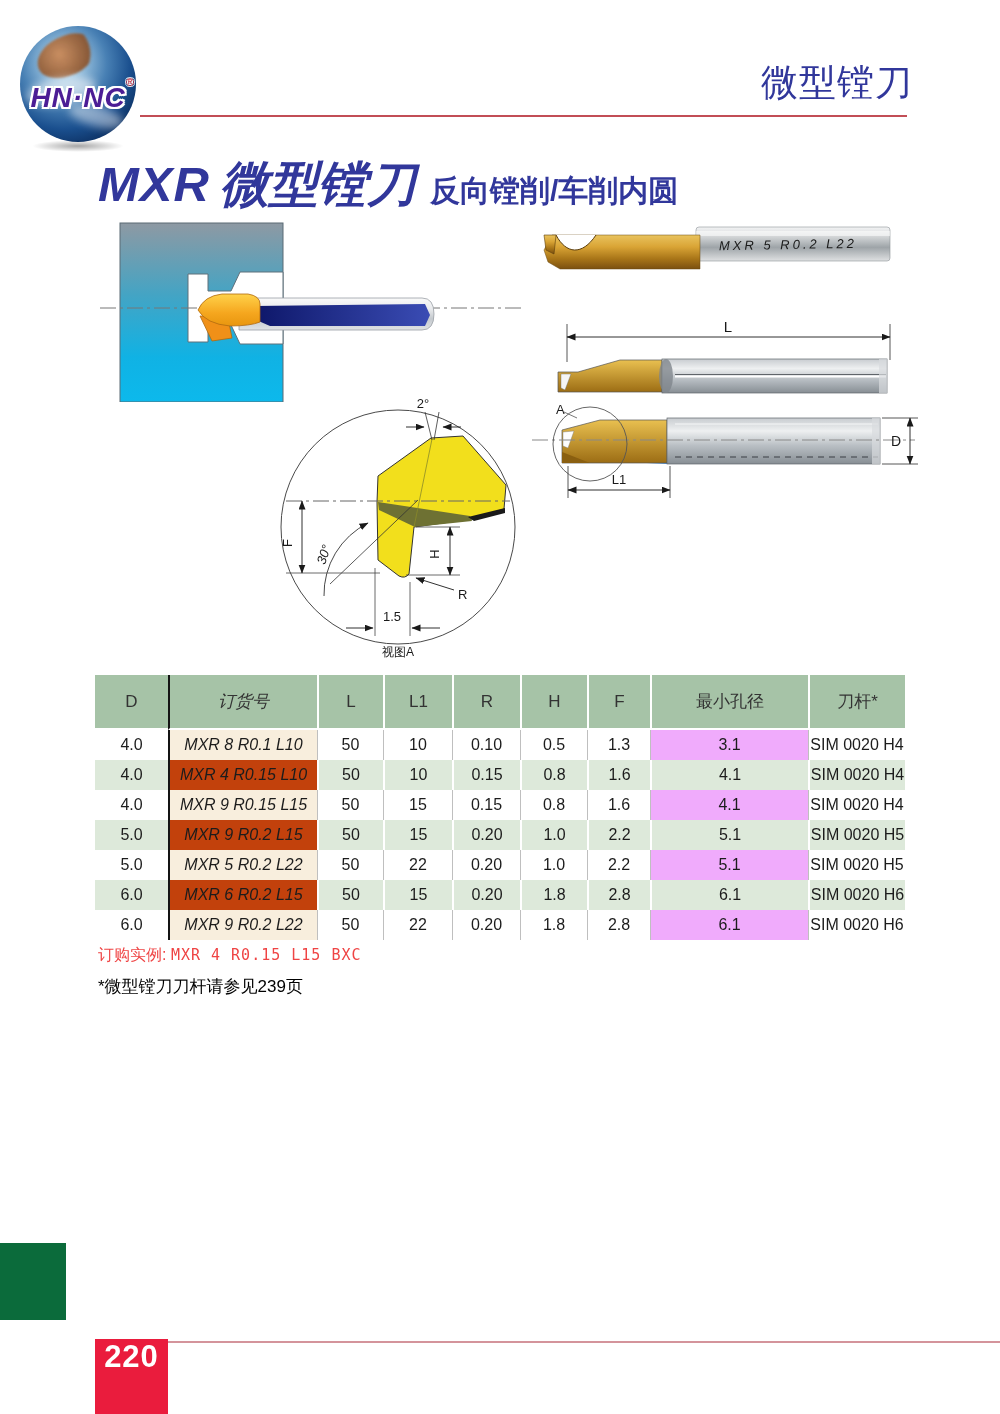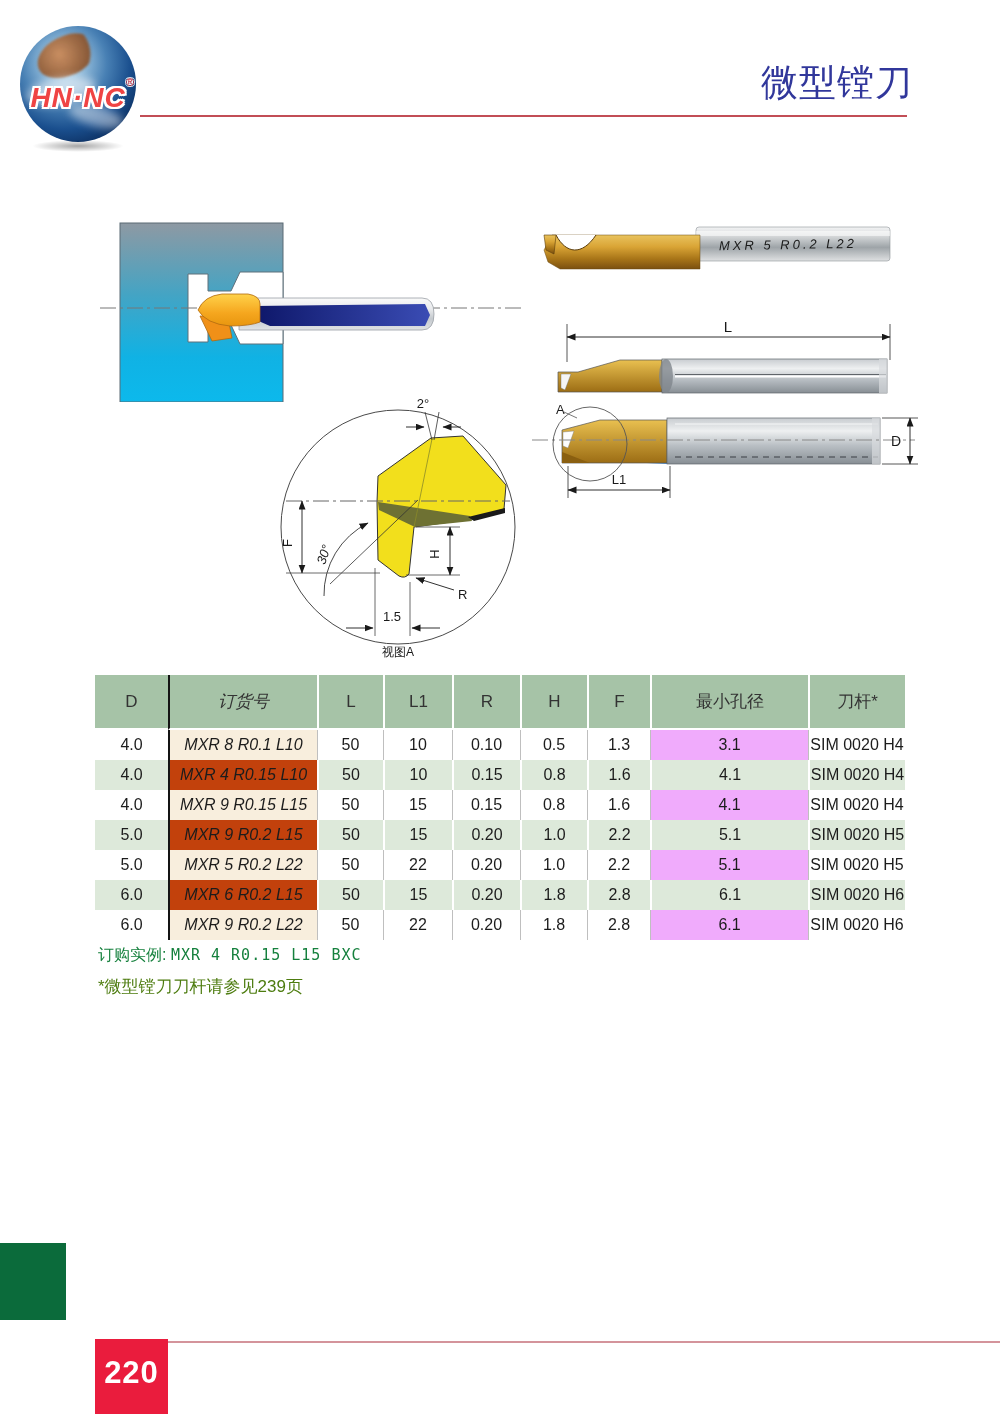--- a/index.html
+++ b/index.html
@@ -17,21 +17,21 @@
   }
   .land { position:absolute; left:16px; top:10px; width:60px; height:40px;
     background: radial-gradient(circle at 40% 40%, #c98a5a, #8a5530 70%, transparent 75%);
     border-radius: 60% 40% 55% 45%; transform:rotate(-18deg); opacity:.95; filter:blur(1px); }
   .cloud1 { position:absolute; left:6px; top:52px; width:70px; height:26px; background:#ffffff; opacity:.55; border-radius:50%; filter:blur(4px); transform:rotate(-10deg); }
   .cloud2 { position:absolute; left:48px; top:80px; width:56px; height:20px; background:#ffffff; opacity:.45; border-radius:50%; filter:blur(4px); transform:rotate(15deg); }
   .globe-shadow { position:absolute; left:14px; top:116px; width:92px; height:12px; border-radius:50%;
     background: radial-gradient(ellipse at center, rgba(0,0,0,.35), transparent 70%); }
   .logo-text {
     position:absolute; left:0; top:58px; width:120px; text-align:center;
-    font-size:28px; font-weight:bold; font-style:italic; letter-spacing:1px; color:#ef4444;
+    font-size:28px; font-weight:bold; font-style:italic; letter-spacing:1px; color:#4c1d95;
     text-shadow:-2px -2px 0 #fff, 2px -2px 0 #fff, -2px 2px 0 #fff, 2px 2px 0 #fff, 0 -2px 0 #fff, 0 2px 0 #fff, -2px 0 0 #fff, 2px 0 0 #fff;
   }
   .logo-reg { position:absolute; left:108px; top:52px; font-size:11px; color:#cc1122; font-style:normal;
     text-shadow:-1px -1px 0 #fff, 1px -1px 0 #fff, -1px 1px 0 #fff, 1px 1px 0 #fff; }
   .topic { position:absolute; right:87px; top:58px; font-size:37px; color:#31379b; letter-spacing:1px; }
   .rule-top { position:absolute; left:140px; top:115px; width:767px; height:2px; background:#c24e56; }
   
   .title-row { position:absolute; left:98px; top:152px; white-space:nowrap; color:#31379b; }
   .title-code { font-size:49px; font-weight:bold; font-style:italic; letter-spacing:1px; }
   .title-name { font-size:49px; font-weight:bold; font-style:italic; margin-left:10px; }
@@ -48,27 +48,27 @@
   tr.w td { border-left:1px solid #bfbfbf; }
   tr.g td { border-left:2px solid #ffffff; }
   tr.w td:first-child, tr.g td:first-child { border-left:none; }
   table.spec th.c2, table.spec td.c2 { border-left:2px solid #141414 !important;font-style:italic; }
   td.order { color:#3b3f98; }
   tr.w td.order { background:#f8eedd; }
   tr.g td.order { background:#c2410c;margin-top:24px; }
   td.minb { color:#2a9a8c; }
   tr.w td.minb { background:#f0abfc; }
   
-  .note1 { position:absolute; left:98px; top:945px; font-size:16px; color:#15803d; }
+  .note1 { position:absolute; left:98px; top:945px; font-size:16px; color:#ef4444; }
   .note1 .mono { font-family:"DejaVu Sans Mono", monospace; font-size:15px; letter-spacing:1px; }
-  .note2 { position:absolute; left:98px; top:975px; font-size:17px; color:#4d7c0f; }
+  .note2 { position:absolute; left:98px; top:975px; font-size:17px; color:#000000; }
   
   .corner-green { position:absolute; left:0; top:1243px; width:66px; height:77px; background:#0b6b3b; }
   .page-red { position:absolute; left:95px; top:1339px; width:73px; height:75px; background:#ea1c3d;
-    display:flex; justify-content:center; align-items:flex-start; padding-top:16px;
+    display:flex; justify-content:center; align-items:flex-start; 
     color:#fff; font-size:31px; font-weight:bold; letter-spacing:1px; }
   .rule-bottom { position:absolute; left:168px; top:1341px; width:832px; height:2px; background:#d4949b; }
   svg text { font-family:"Liberation Sans", sans-serif; fill:#1a1a1a; }
 </style>
 </head>
 <body>
 
 <div class="page">
 
   <svg width="0" height="0" style="position:absolute" aria-hidden="true">
@@ -128,20 +128,23 @@
       <div class="cloud1"></div>
       <div class="cloud2"></div>
     </div>
     <div class="globe-shadow"></div>
     <div class="logo-text">HN·NC</div>
     <div class="logo-reg">®</div>
   </div>
   <div class="topic">微型镗刀</div>
   <div class="rule-top"></div>
 
+  <div class="title-row">
+    <span class="title-code">MXR</span><span class="title-name">微型镗刀</span><span class="title-sub">反向镗削/车削内圆</span>
+  </div>
 
   <svg class="fig" style="left:100px; top:222px;" width="430" height="180" viewBox="0 0 430 180">
     <rect x="20" y="1" width="163" height="179" fill="url(#wpG)" stroke="#5a6b75" stroke-width="1"></rect>
     <polygon points="88,52 108,52 108,69 131,69 140,50 183,50 183,122 140,122 131,103 108,103 108,120 88,120" fill="#ffffff" stroke="#5f707b" stroke-width="1"></polygon>
     <line x1="0" y1="86" x2="425" y2="86" stroke="#777" stroke-width="1" stroke-dasharray="16 4 3 4"></line>
     <path d="M139,76 L322,76 Q334,76 334,92 Q334,108 322,108 L139,108 Z" fill="url(#shankG)" stroke="#9aa0a6" stroke-width="0.8"></path>
     <polygon points="152,84 325,82 330,93 325,104 170,104 152,96" fill="url(#navyG)"></polygon>
     <polygon points="100,94 128,96 132,116 112,119" fill="#f09018" stroke="#b06a10" stroke-width="0.8"></polygon>
     <path d="M98,88 Q104,74 122,72 L148,72 Q160,74 160,82 L160,100 Q150,104 130,104 Q106,102 98,88 Z" fill="url(#goldTipG)" stroke="#b06a10" stroke-width="0.8"></path>
   </svg>

